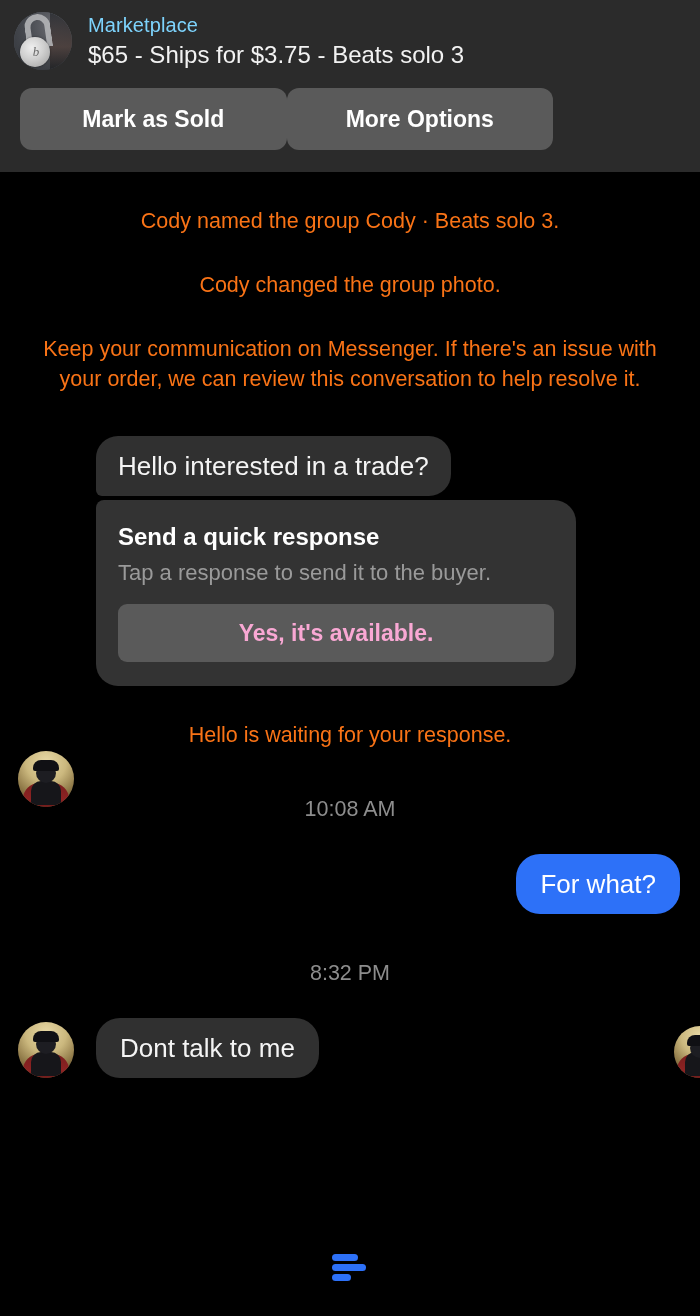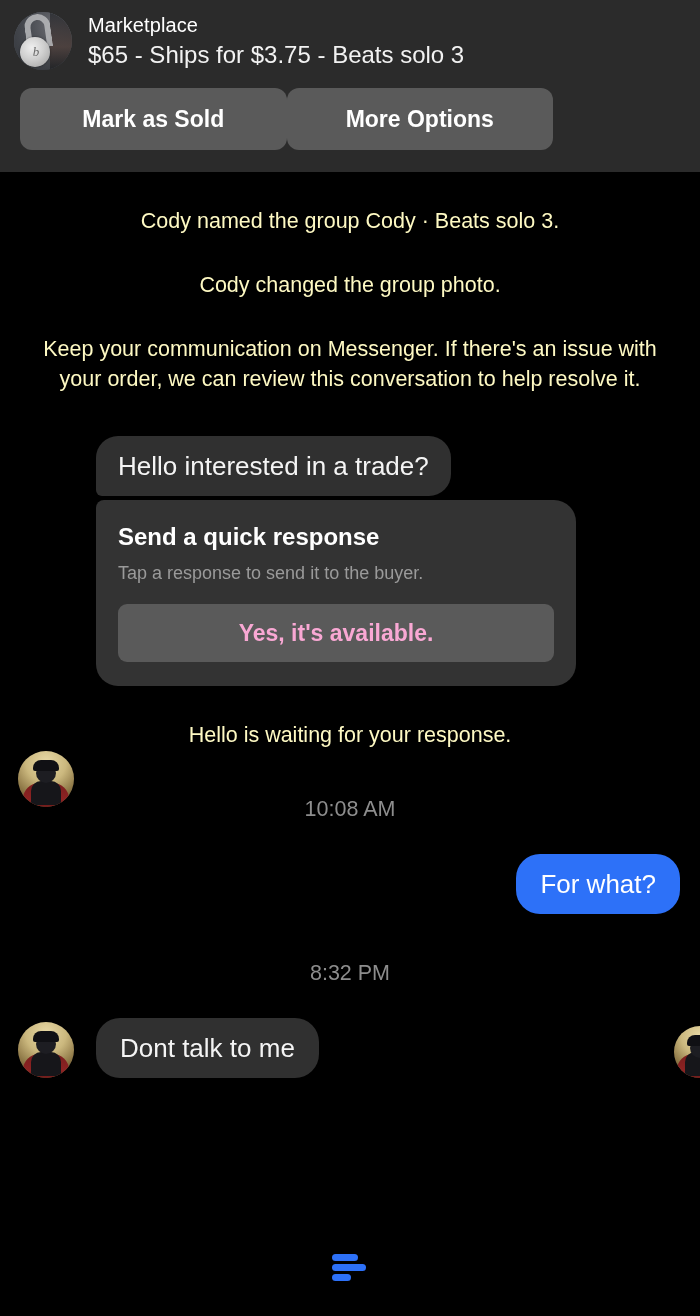--- a/index.html
+++ b/index.html
@@ -87,21 +87,21 @@
     width: 22px; height: 58px;
     background: linear-gradient(180deg, #2d3035 0%, #4c3f3c 60%, #1f2124 100%);
     opacity: .9;
   }
 
   .header-text {
     margin-left: 16px;
     min-width: 0;
   }
   .hdr-marketplace {
-    color: #ffffff;
+    color: #7dd3fc;
     font-size: 20px;
     line-height: 26px;
     letter-spacing: .1px;
   }
   .hdr-listing {
     color: #f2f2f2;
     font-size: 24px;
     line-height: 30px;
     margin-top: 2px;
     white-space: nowrap;
@@ -134,21 +134,21 @@
   .thread {
     position: absolute;
     top: 0; left: 0;
     width: 700px;
     height: 1236px;
     padding-top: 150px;
     overflow: hidden;
   }
 
   .sys-msg {
-    color: #fef9c3;
+    color: #f97316;
     font-size: 21.5px;
     line-height: 30px;
     text-align: center;
     padding: 0 30px;
     margin: 0 auto;
   }
   .sys-gap-1 { margin-top: 26px; }
   .sys-gap-2 { margin-top: 34px; }
   .sys-gap-3 { margin-top: 34px; }
 
@@ -187,21 +187,21 @@
     padding: 22px 22px 24px 22px;
   }
   .qr-title {
     color: #ffffff;
     font-size: 24px;
     font-weight: bold;
     line-height: 30px;
   }
   .qr-sub {
     color: #9a9a9a;
-    font-size: 18px;
+    font-size: 22px;
     line-height: 30px;
     margin-top: 6px;
   }
   .qr-option {
     display: block;
     width: 100%;
     height: 58px;
     margin-top: 16px;
     background: #5a5a5a;
     border: none;

